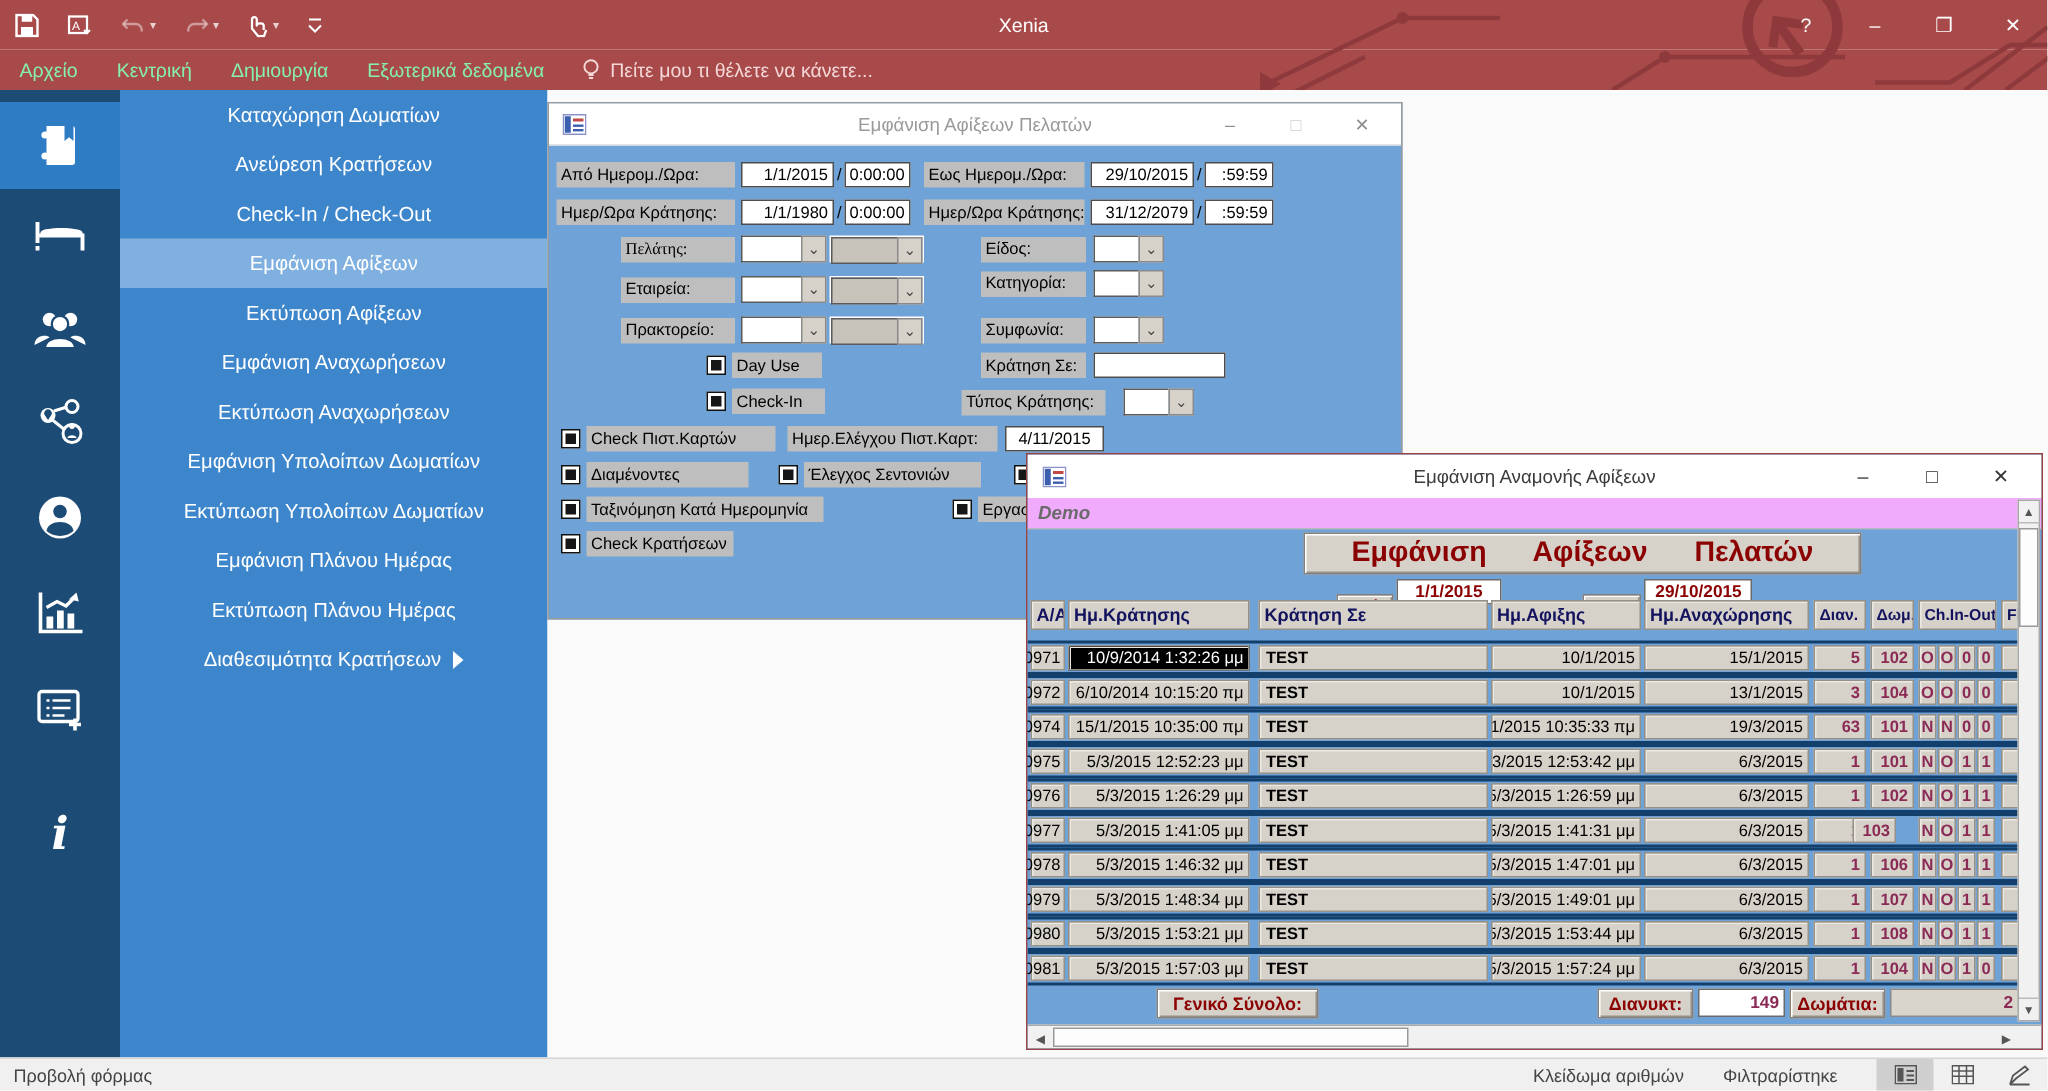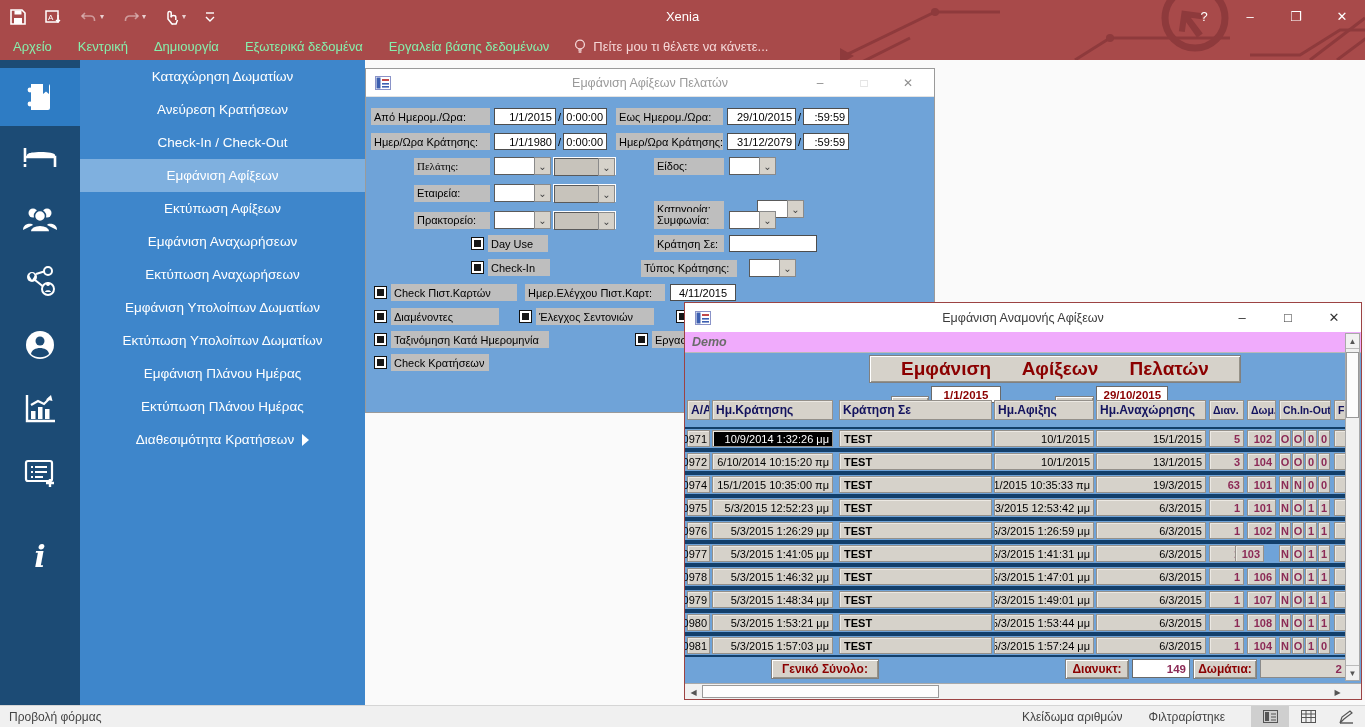--- a/index.html
+++ b/index.html
@@ -186,21 +186,20 @@
       <div class="tb-btn">✕</div>
     </div>
   </div>
 
   <div class="tabsrow">
     <div id="ribbon-tabs" style="display:flex;align-items:center;height:27px;">
         <div class="ribbon-tab">Αρχείο</div>
         <div class="ribbon-tab">Κεντρική</div>
         <div class="ribbon-tab">Δημιουργία</div>
         <div class="ribbon-tab">Εξωτερικά δεδομένα</div>
-        <div class="ribbon-tab">Εργαλεία βάσης δεδομένων</div>
       </div>
     <div class="tellme">
       <svg width="12" height="15" viewBox="0 0 12 15">
           <circle cx="6" cy="5.5" r="4.4" stroke="rgba(255,235,235,.88)" stroke-width="1.3" fill="none"></circle>
           <path d="M4.3 11 h3.4 M4.6 13 h2.8" stroke="rgba(255,235,235,.88)" stroke-width="1.3"></path>
         </svg>
       <span>Πείτε μου τι θέλετε να κάνετε...</span>
     </div>
   </div>
 
@@ -397,21 +396,21 @@
               </div>
           </div>
 
           <div class="w1row" style="left:288px; top:59px;">
             <div class="glabel" style="width:70px;">Είδος:</div>
             <div class="combo" style="margin-left:5px;">
                 <div class="cbox" style="width:30px;"></div>
                 <div class="cbtn">⌄</div>
               </div>
           </div>
-          <div class="w1row" style="left:288px; top:102px;gap:28px;">
+          <div class="w1row" style="left:288px; top:82px;">
             <div class="glabel" style="width:70px;">Κατηγορία:</div>
             <div class="combo" style="margin-left:5px;">
                 <div class="cbox" style="width:30px;"></div>
                 <div class="cbtn">⌄</div>
               </div>
           </div>
           <div class="w1row" style="left:288px; top:113px;">
             <div class="glabel" style="width:70px;">Συμφωνία:</div>
             <div class="combo" style="margin-left:5px;">
                 <div class="cbox" style="width:30px;"></div>

